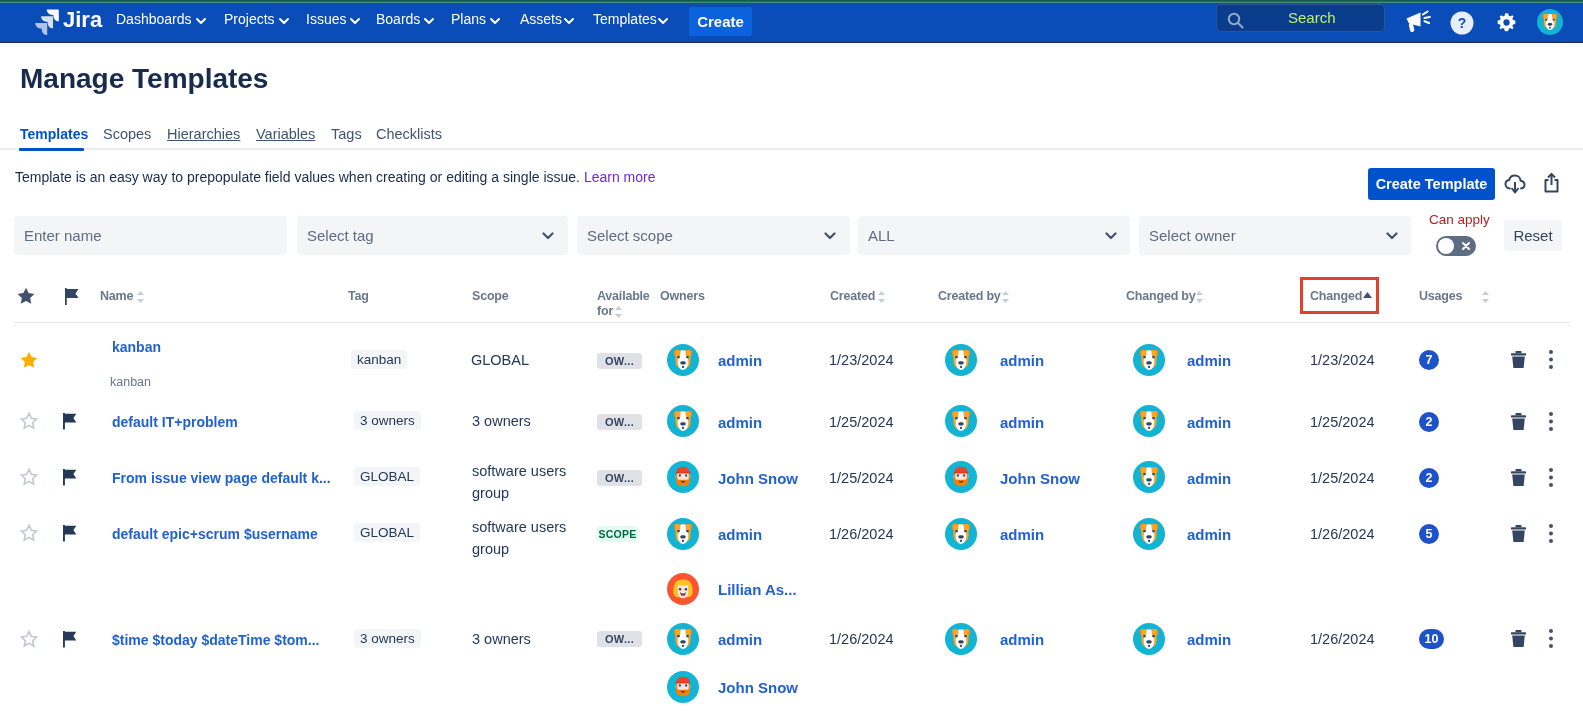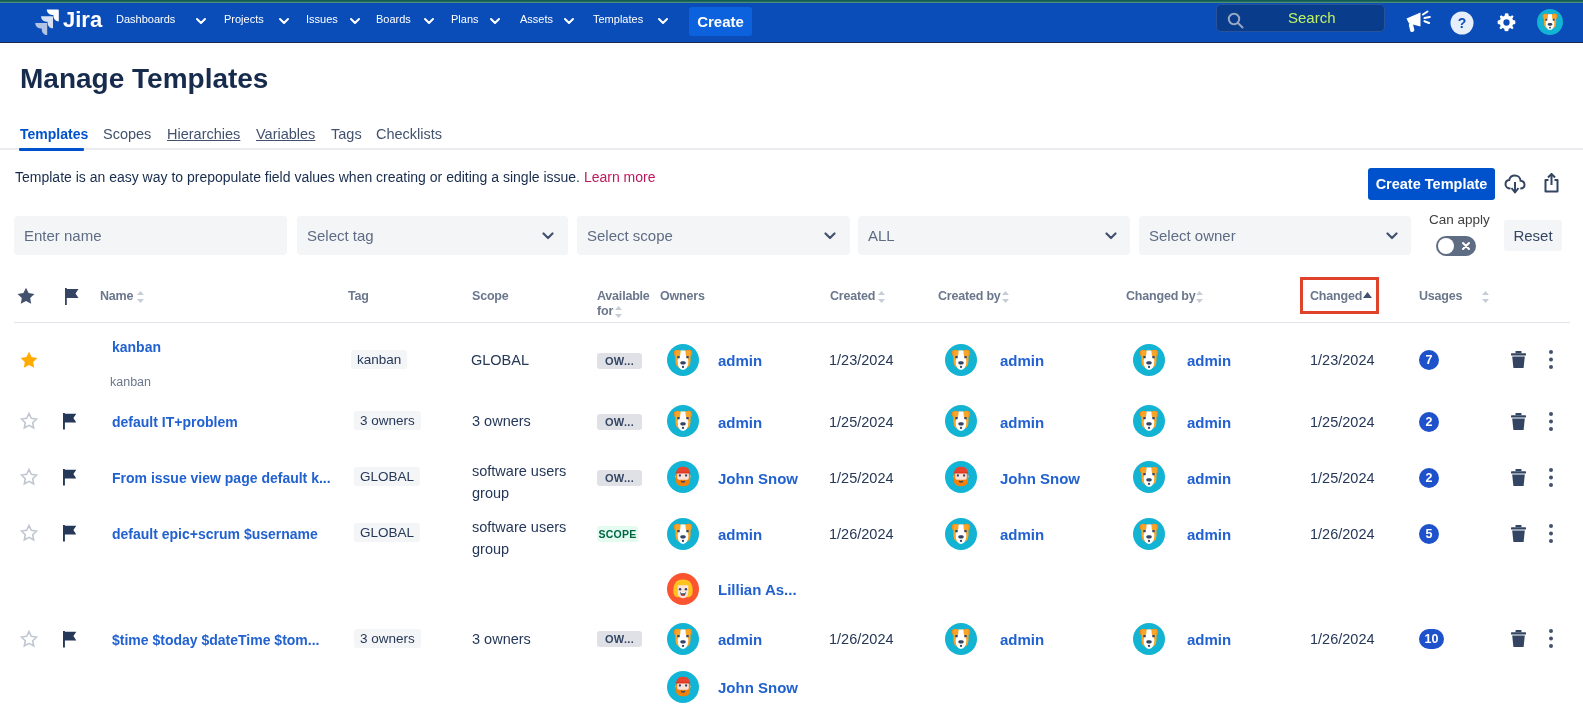--- a/index.html
+++ b/index.html
@@ -7,46 +7,46 @@
   font-family:"Liberation Sans", sans-serif; }
 #page { position:relative; width:1583px; height:712px; }
 .abs { position:absolute; }
 
 
 #nav { position:absolute; left:0; top:0; width:1583px; height:43px;
   background:#0b4db8; border-bottom:1px solid #1c2b4a; }
 #greenstrip { position:absolute; left:0; top:0; width:1583px; height:3px;
   background:linear-gradient(to bottom, #0d5a50 0%, #166055 40%, #5d9f85 100%); }
 .navitem { position:absolute; top:0; height:39px; line-height:39px; color:#ffffff;
-  font-size:11px; }
+  font-size:14px; }
 .navchev { position:absolute; top:17px; width:12px; height:8px; }
 #createbtn { position:absolute; left:689px; top:7px; width:63px; height:29px;
   background:#0c62dd; border-radius:3px; color:#fff; font-size:15px; font-weight:bold;
   text-align:center; line-height:29px; }
 #searchbox { position:absolute; left:1216px; top:4px; width:169px; height:28px;
   background:#0a3c8c; border:1px solid #29529b; border-radius:5px; }
 #searchbox .ph { position:absolute; left:33px; top:0; line-height:26px; color:#bef264; font-size:15px;margin-left:38px; }
 
 
 #h1 { position:absolute; left:20px; top:63px; line-height:32px; font-size:28px; font-weight:bold; color:#172b4d; letter-spacing:0px; }
 .tab { position:absolute; top:126px; font-size:14.5px; color:#42526e; }
 #tabline { position:absolute; left:0; top:148px; width:1583px; height:2px; background:#ebecf0; }
 #tabsel { position:absolute; left:19px; top:148px; width:65px; height:3px; background:#0052cc; border-radius:1px; }
 #desc { position:absolute; left:15px; top:169px; font-size:14px; color:#172b4d; }
-#desc a { color:#be185d; text-decoration:none; }
+#desc a { color:#6d28d9; text-decoration:none; }
 
 #ctbtn { position:absolute; left:1368px; top:168px; width:127px; height:32px; background:#0052cc;
   border-radius:3px; color:#fff; font-weight:bold; font-size:14.5px; text-align:center; line-height:32px; }
 
 
 .fbox { position:absolute; top:216px; height:39px; background:#f4f5f7; border-radius:4px;
   font-size:15px; color:#5e6c84; line-height:39px; }
 .fbox .t { margin-left:10px; }
 .fchev { position:absolute; top:232px; width:12px; height:8px; }
-#canapply { position:absolute; left:1429px; top:212px; font-size:13.5px; color:#404040; }
+#canapply { position:absolute; left:1429px; top:212px; font-size:13.5px; color:#b91c1c; }
 #toggle { position:absolute; left:1436px; top:236px; width:40px; height:20px; background:#5e6c84; border-radius:10px; }
 #toggle .knob { position:absolute; left:2px; top:2px; width:16px; height:16px; background:#fff; border-radius:50%; }
 #resetbtn { position:absolute; left:1504px; top:220px; width:58px; height:31px; background:#f4f5f7;
   border-radius:3px; color:#344563; font-size:15px; text-align:center; line-height:31px; }
 
 
 .th { position:absolute; font-size:12.5px; font-weight:bold; color:#6b778c; letter-spacing:-0.2px; }
 #hdrline { position:absolute; left:14px; top:322px; width:1556px; height:1px; background:#e1e4e8; }
 #redbox { position:absolute; left:1300px; top:277px; width:79px; height:37px; border:3px solid #e0432c; }
 

